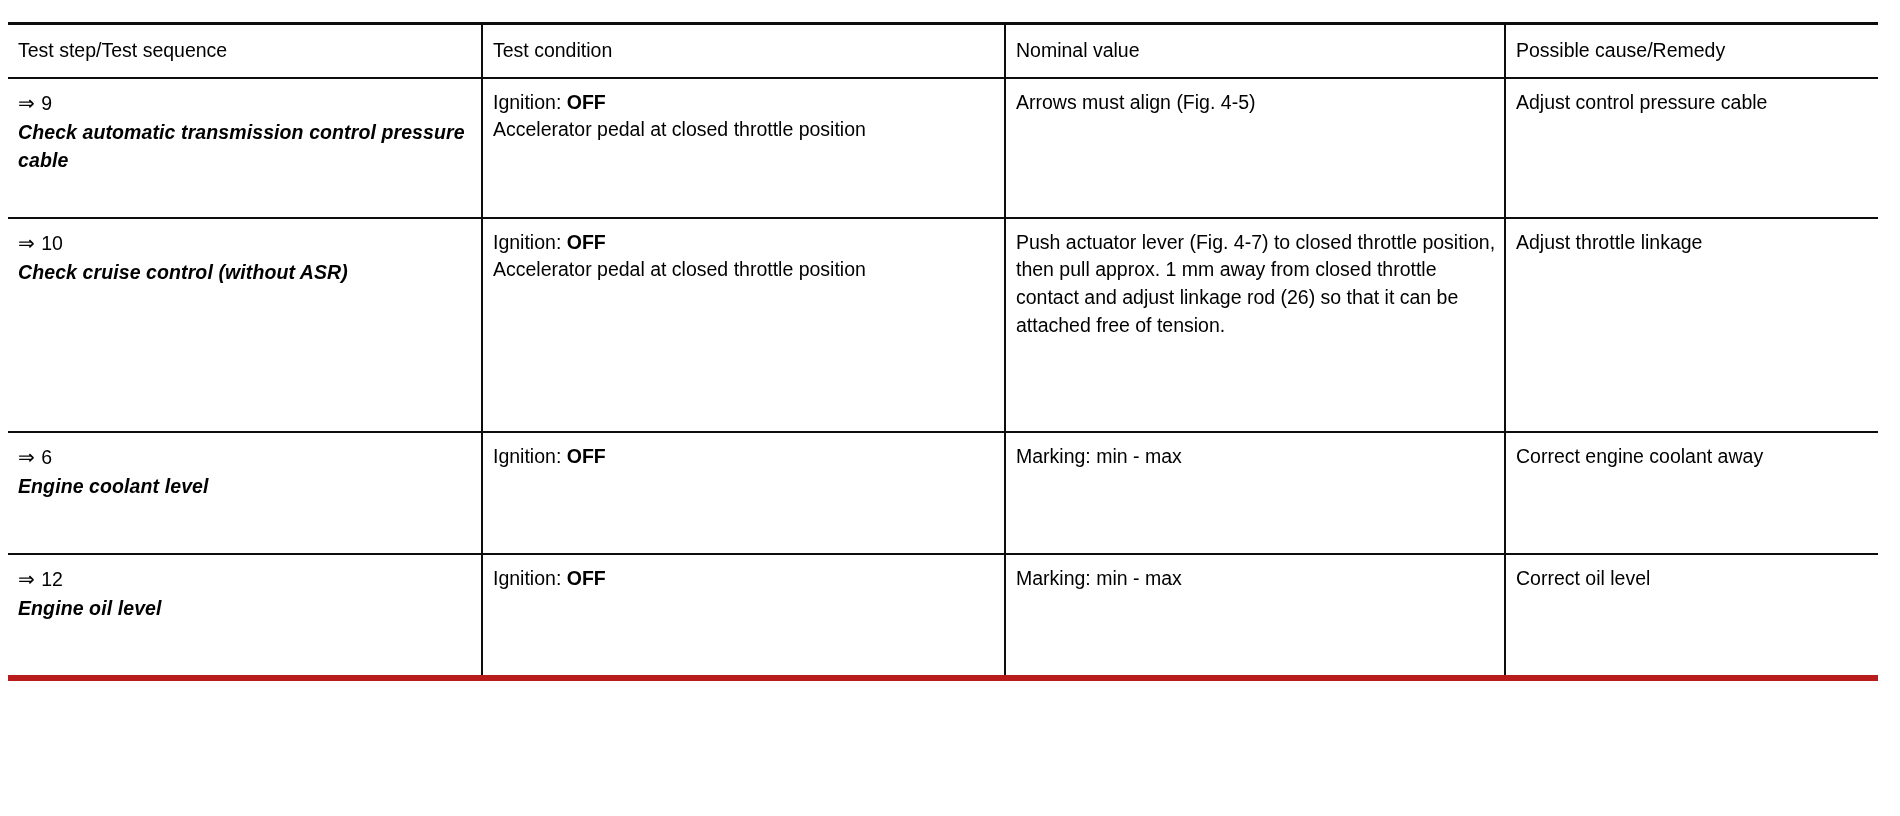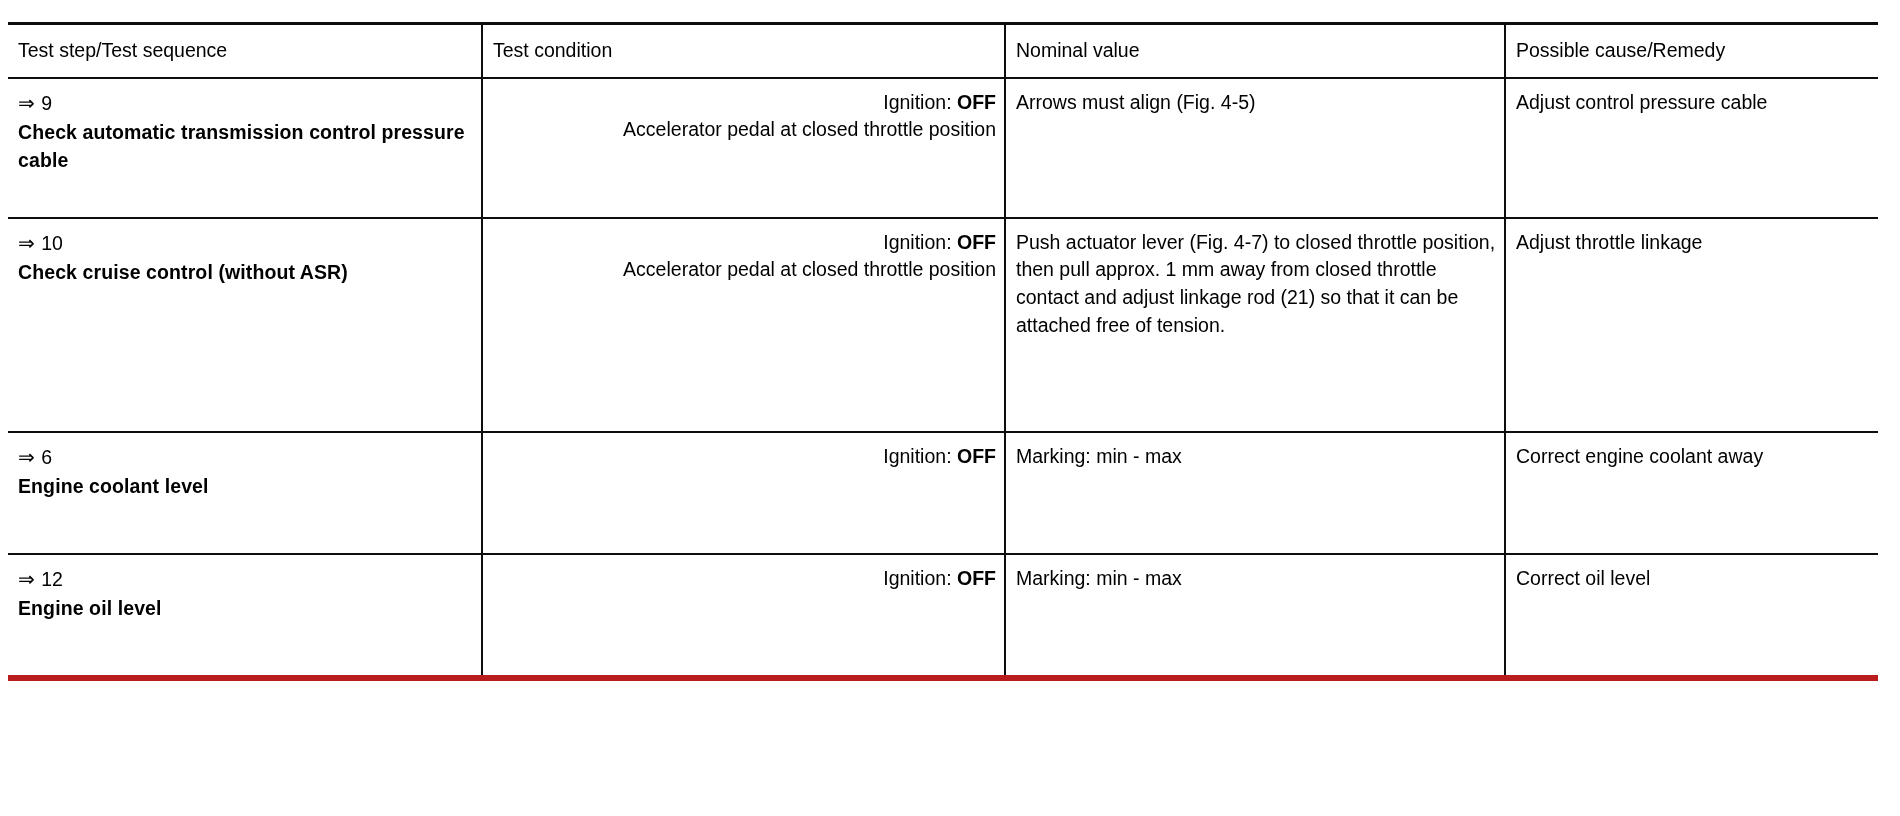--- a/index.html
+++ b/index.html
@@ -72,22 +72,23 @@
   .arrow {
     font-size: 20px;
     letter-spacing: 0.5px;
   }
   .step-num {
     margin-left: 6px;
   }
   .step-title {
     font-weight: bold;
     letter-spacing: 0.1px;
+    font-style: italic;
   }
-  .cond-line { white-space: normal; text-align: right; }
+  .cond-line { white-space: normal; }
   .bold { font-weight: bold; }
   .nominal p, .remedy p, .cond p {
     margin: 0;
   }
   
   tr.r1 td { height: 118px; }
   tr.r2 td { height: 192px; }
   tr.r3 td { height: 100px; }
   tr.r4 td { height: 100px; }
 </style>
@@ -137,21 +138,21 @@
             <div class="step-line">
               <span class="arrow">⇒</span><span class="step-num">10</span>
             </div>
             <div class="step-title">Check cruise control (without ASR)</div>
           </td>
           <td class="sep cond">
             <p class="cond-line"><span>Ignition:</span> <span class="bold">OFF</span></p>
             <p class="cond-line">Accelerator pedal at closed throttle position</p>
           </td>
           <td class="sep nominal">
-            <p>Push actuator lever (Fig. 4-7) to closed throttle position, then pull approx. 1 mm away from closed throttle  contact and adjust linkage rod (21) so that it can be attached free of tension.</p>
+            <p>Push actuator lever (Fig. 4-7) to closed throttle position, then pull approx. 1 mm away from closed throttle  contact and adjust linkage rod (26) so that it can be attached free of tension.</p>
           </td>
           <td class="sep remedy">
             <p>Adjust throttle linkage</p>
           </td>
         </tr>
 
         <tr class="r3">
           <td>
             <div class="step-line">
               <span class="arrow">⇒</span><span class="step-num">6</span>

